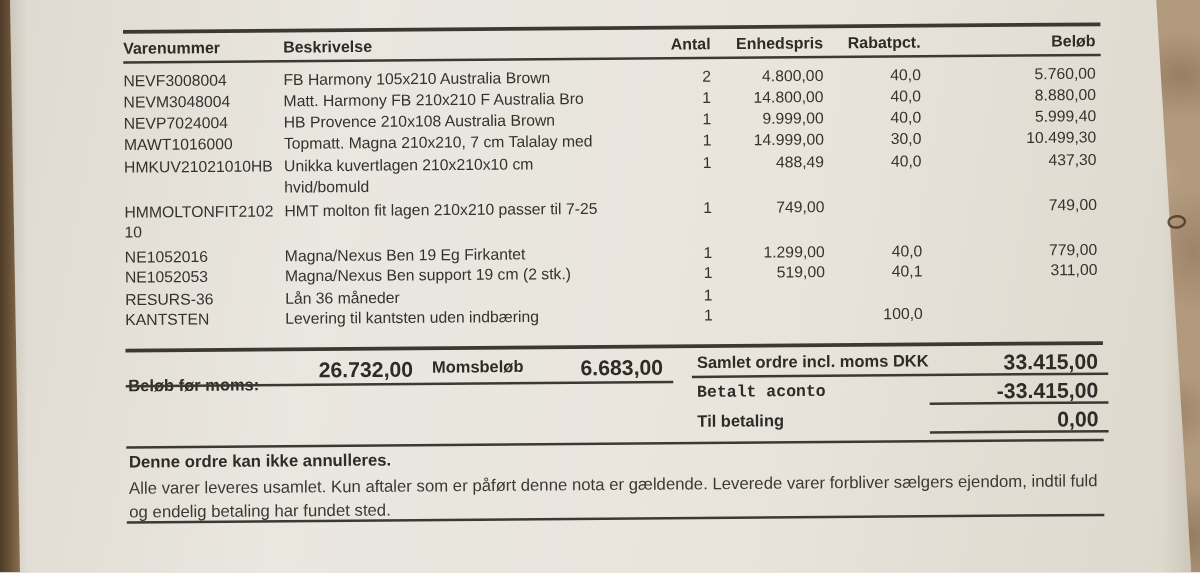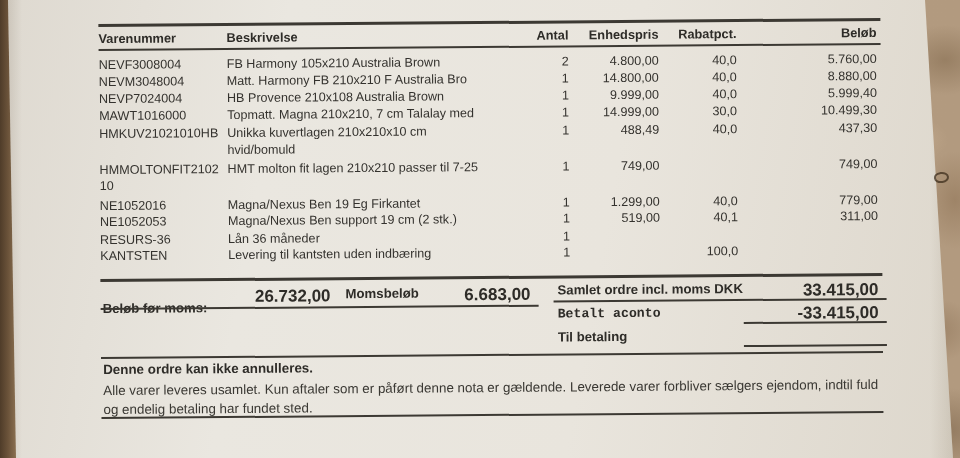--- a/index.html
+++ b/index.html
@@ -175,20 +175,21 @@
 
     <div class="t-label" style="top:283px;left:457px;">Samlet ordre incl. moms DKK</div>
     <div class="t-val-b" style="top:283px;left:658px;width:120px;">33.415,00</div>
     <div class="rule" style="top:301px;left:453px;width:333px;height:1.7px;"></div>
 
     <div class="t-label" style="top:307px;left:457px;font-family:Liberation Mono, monospace;">Betalt aconto</div>
     <div class="t-val-b" style="top:306px;left:658px;width:120px;">-33.415,00</div>
     <div class="rule" style="top:324px;left:643px;width:143px;height:1.7px;"></div>
 
     <div class="t-label" style="top:330px;left:457px;">Til betaling</div>
+    <div class="t-val-b" style="top:329px;left:658px;width:120px;">0,00</div>
     <div class="rule" style="top:347px;left:643px;width:143px;height:1.7px;"></div>
 
     <div class="rule" style="top:354px;height:1.6px;"></div>
     <div class="foot-bold" style="top:359px;">Denne ordre kan ikke annulleres.</div>
     <div class="foot-text" style="top:378px;">Alle varer leveres usamlet. Kun aftaler som er påført denne nota er gældende. Leverede varer forbliver sælgers ejendom, indtil fuld og endelig betaling har fundet sted.</div>
     <div class="rule" style="top:414px;height:1.6px;"></div>
 
   </div>
 </div>
 

